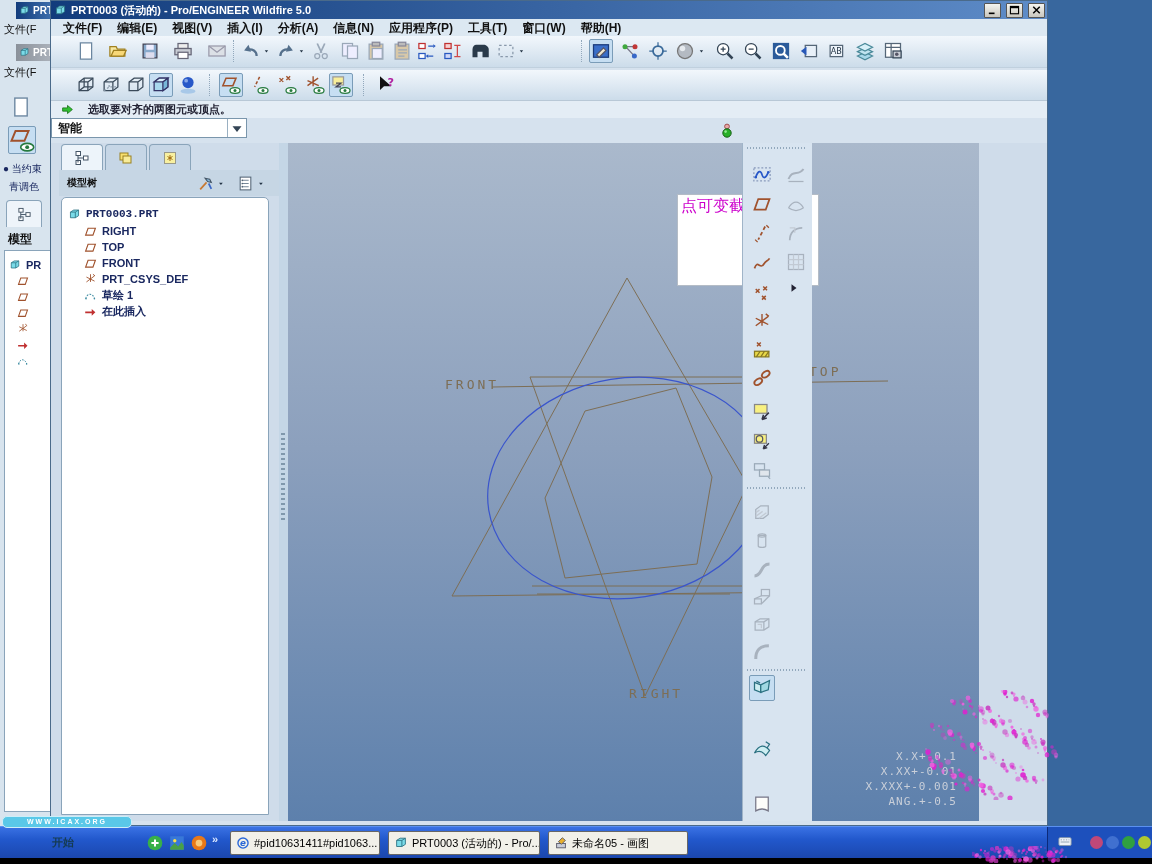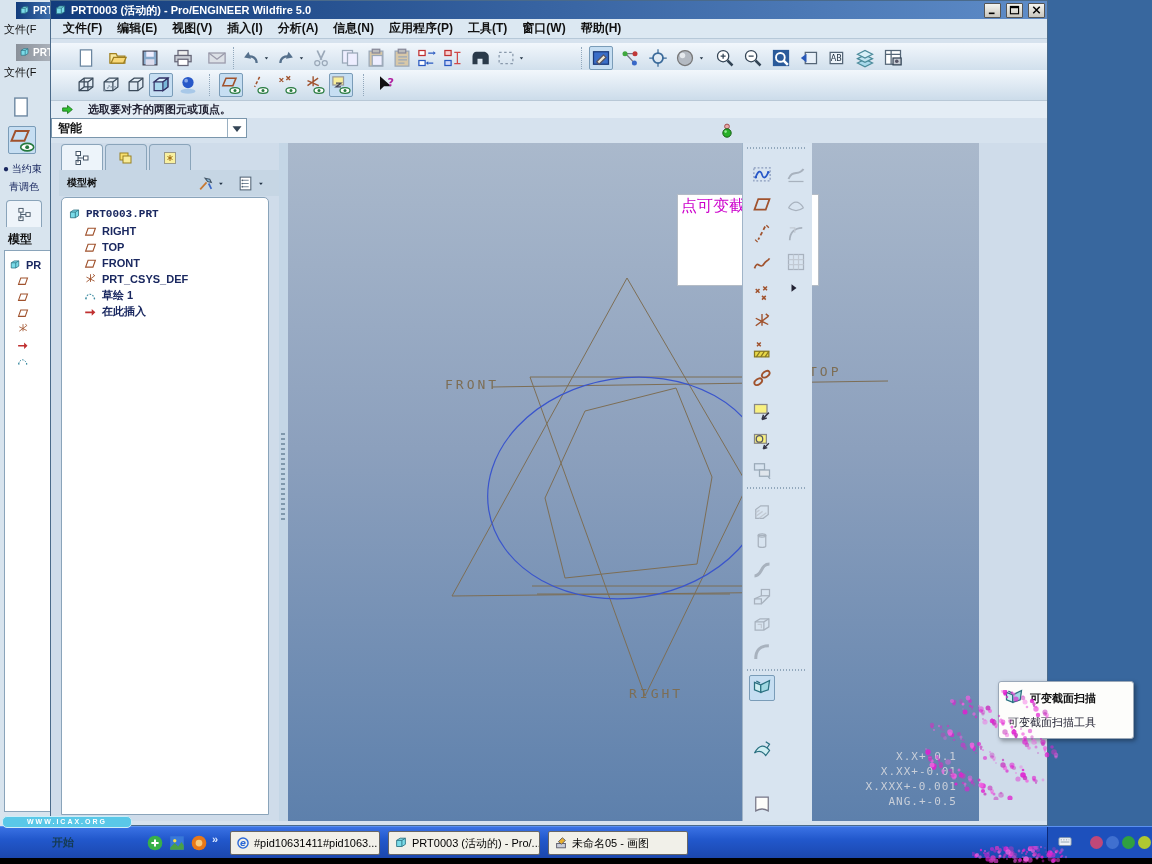--- a/index.html
+++ b/index.html
@@ -18,21 +18,21 @@
   
   #mainwin{left:50px;top:0;width:998px;height:826px;background:#d6e2ee;
     border:1px solid #4a6a8a;box-sizing:border-box;z-index:10;}
   #titlebar{left:0;top:0;width:100%;height:18px;background:linear-gradient(90deg,#123c7c,#5e8cc8);
     color:#fff;font-weight:bold;font-size:11px;display:flex;align-items:center;gap:4px;padding-left:3px;box-sizing:border-box;}
   .winbtn{width:15px;height:13px;background:linear-gradient(180deg,#f4f4f0,#c9c7be);
     border:1px solid #555;border-radius:1px;margin-left:1px;}
   #menubar{left:0;top:18px;width:100%;height:20px;background:#dce8f2;border-bottom:1px solid #b6c8d8;
     display:flex;align-items:center;gap:15px;padding-left:12px;box-sizing:border-box;font-weight:bold;font-size:12px;}
   .toolbar{left:0;width:100%;background:linear-gradient(180deg,#f2f7fc,#ccdcea);}
-  #toolbar1{top:42px;height:31px;border-bottom:1px solid #c0d0de;}
+  #toolbar1{top:35px;height:31px;border-bottom:1px solid #c0d0de;}
   #toolbar2{top:69px;height:30px;border-bottom:1px solid #b8c8d6;}
   .tbtn{position:absolute;width:24px;height:24px;padding:1px;box-sizing:border-box;border:1px solid transparent;}
   .tbtn.pressed{background:#c6def2;border:1px solid #7a9cb8;border-radius:2px;}
   .dd{position:absolute;width:9px;height:22px;}
   .dd svg{width:9px;height:22px;}
   .vsep{position:absolute;width:1px;height:22px;border-left:1px dotted #92a8bc;}
   #msgbar{left:0;top:100px;width:100%;height:17px;background:#e4edf5;display:flex;align-items:center;gap:14px;
     padding-left:10px;box-sizing:border-box;font-weight:bold;color:#223;}
   #statusrow{left:0;top:117px;width:100%;height:25px;background:#d6e2ee;}
   #filtercombo{left:795px;top:2px;width:196px;height:20px;background:#fff;border:1px solid #7a96ac;
@@ -819,35 +819,20 @@
           </span>
         <span class="abs icon" style="left:46px;top:140px;width:10px;height:10px;">
             <svg viewBox="0 0 16 16">
               <path d="M4 2l8 6-8 6z" fill="#223"></path>
             </svg>
           </span>
       </div>
     </div>
   </div>
 
-  <div id="flyout" class="abs">
-    <div class="frow">
-      <span class="icon" style="width:20px;height:20px;">
-          <svg viewBox="0 0 16 16">
-            <path d="M2 3.5l5 2v6l-5-2z" fill="#cdeef2" stroke="#2a7080"></path>
-            <path d="M7 5.5l7-3.5-1 7.5-6 2z" fill="#a0d8e2" stroke="#2a7080"></path>
-            <path d="M3.5 2.5l3 1.5" stroke="#2a7080"></path>
-          </svg>
-        </span>
-      <span style="font-weight:bold;font-size:11px;">可变截面扫描</span>
-    </div>
-    <div class="frow" style="height:22px;padding-left:4px;">
-      <span style="font-size:11px;color:#223;">可变截面扫描工具</span>
-    </div>
-  </div>
 
   <svg id="scr1" class="abs scr" style="left:925px;top:690px;" width="135" height="110">
       <circle cx="111" cy="53" r="0.7" fill="#e020d0" fill-opacity="0.35"></circle>
       <circle cx="49" cy="94" r="1.4" fill="#c838c0" fill-opacity="0.42"></circle>
       <circle cx="122" cy="25" r="2.1" fill="#f060e0" fill-opacity="0.49"></circle>
       <circle cx="71" cy="35" r="2.0" fill="#f060e0" fill-opacity="0.70"></circle>
       <circle cx="9" cy="76" r="2.7" fill="#e020d0" fill-opacity="0.77"></circle>
       <circle cx="82" cy="7" r="1.2" fill="#c838c0" fill-opacity="0.84"></circle>
       <circle cx="20" cy="48" r="1.9" fill="#f060e0" fill-opacity="0.36"></circle>
       <circle cx="93" cy="89" r="2.6" fill="#e020d0" fill-opacity="0.43"></circle>

